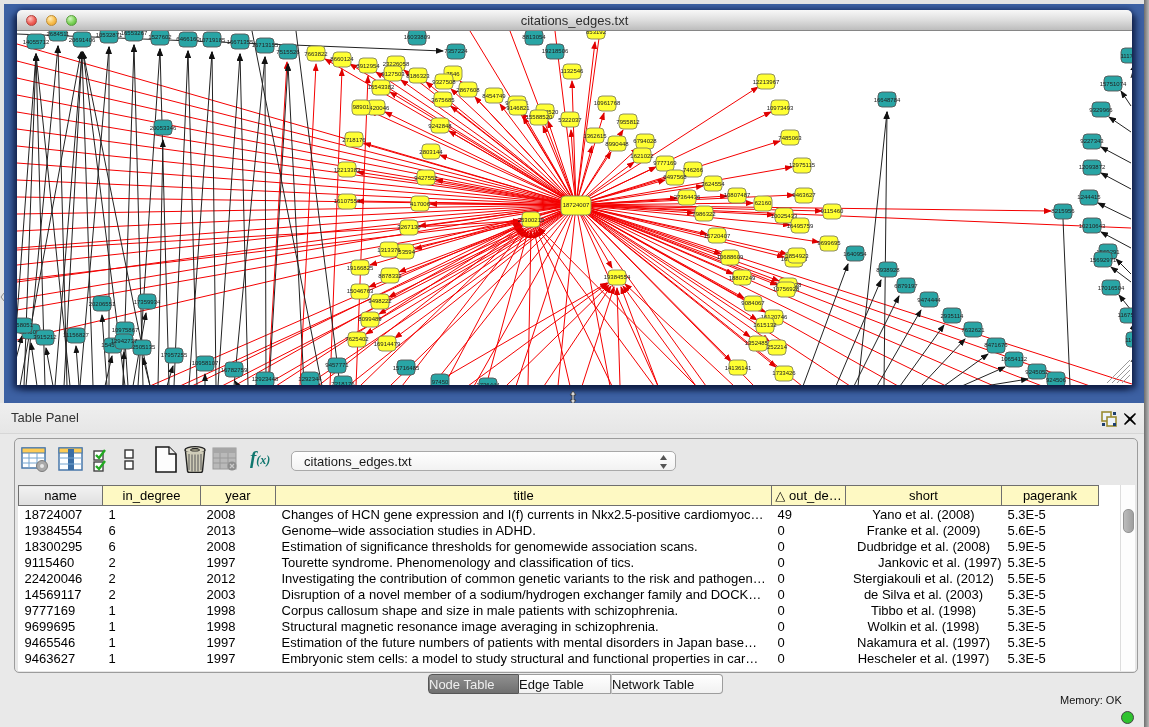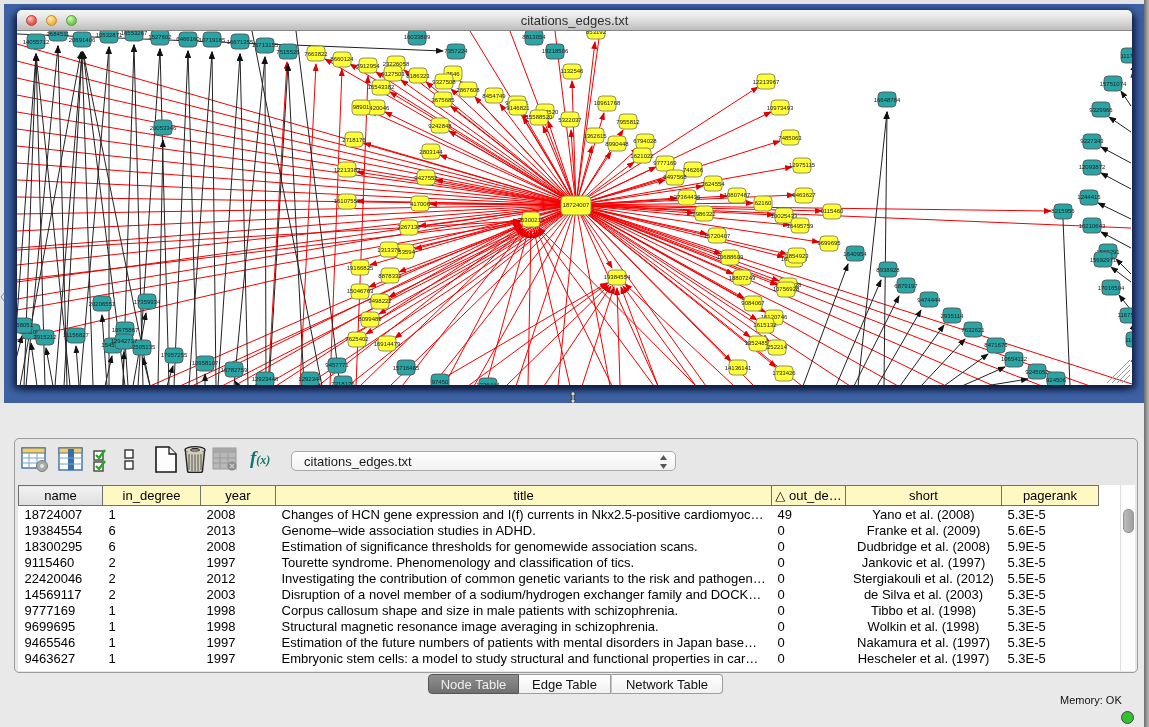--- a/index.html
+++ b/index.html
@@ -29,21 +29,21 @@
 #combo{left:276px;top:12px;width:385px;height:20px;background:linear-gradient(#ffffff,#f2f2f2);border:1px solid #a9a9a9;border-radius:5px;box-sizing:border-box}
 #combotext{left:12px;top:2px;font-size:13px;color:#1a1a1a}
 
 #tablewrap{left:3px;top:46px;width:1117px;height:186px;background:#fff}
 table{border-collapse:collapse;table-layout:fixed;font-size:13px;color:#000}
 th{font-weight:normal;border:1px solid #6f6f6f;height:19px;padding:0;overflow:hidden;white-space:nowrap}
 td{height:16px;padding:0 0 0 6px;overflow:hidden;white-space:nowrap;text-overflow:ellipsis}
 .hgray{background:linear-gradient(#f2f2f2,#dfdfdf)}
 .hblue{background:#fef9c3}
 
-.seg{top:271px;height:20px;font-size:13px;line-height:20px;text-align:center;box-sizing:border-box}
+.seg{top:271px;height:20px;font-size:13px;line-height:20px;box-sizing:border-box}
 #seg1{left:428px;width:91px;background:linear-gradient(#909090,#6f6f6f);color:#efefef;border:1px solid #565656;border-radius:4px 0 0 4px}
 #seg2{left:519px;width:92px;background:linear-gradient(#ffffff,#f1f1f1);color:#111;border:1px solid #9d9d9d;border-left:none}
 #seg3{left:611px;width:112px;background:linear-gradient(#ffffff,#f1f1f1);color:#111;border:1px solid #9d9d9d;border-left:1px solid #c4c4c4;border-radius:0 4px 4px 0}
 #mem{left:1060px;top:291px;font-size:11px;color:#111}
 #memdot{left:1121px;top:308px;width:11px;height:11px;border-radius:50%;background:#2fc32f;border:1px solid #444}
 
 #vsb{left:1105px;top:46px;width:14px;height:186px;background:#fdfdfd;border-left:1px solid #ddd}
 #vsbthumb{left:2px;top:24px;width:9px;height:22px;border-radius:5px;background:linear-gradient(90deg,#bdbdbd,#9f9f9f);border:1px solid #949494}
 </style></head>
 <body>
@@ -848,20 +848,33 @@
 <line x1="1112" y1="383" x2="1130" y2="365"></line>
 <line x1="1117" y1="383" x2="1130" y2="370"></line>
 <line x1="1122" y1="383" x2="1130" y2="375"></line>
 </g>
 </svg></div>
 </div>
 <svg class="abs" style="left:566px;top:391px" width="14" height="13" viewBox="0 0 14 13">
  <path d="M7,0 L10,4 L8,4 L8,9 L10,9 L7,13 L4,9 L6,9 L6,4 L4,4 z" fill="#d8d8d8" stroke="#333" stroke-width="0.8"></path>
  </svg>
 <div class="abs" id="panel">
+  <div class="abs" id="paneltop">
+    <div class="abs" id="paneltitle">Table Panel</div>
+    <svg class="abs" style="left:1101px;top:8px" width="16" height="16" viewBox="0 0 16 16">
+      <rect x="1" y="1" width="9" height="9" fill="#eef4fb" stroke="#9a8c33" stroke-width="1.6"></rect>
+      <rect x="6" y="6" width="9" height="9" fill="#eef4fb" stroke="#9a8c33" stroke-width="1.6"></rect>
+      <rect x="12" y="1" width="3" height="3" fill="#1d3f6e"></rect>
+        <rect x="1" y="12" width="3" height="3" fill="#1d3f6e"></rect>
+      <rect x="12" y="12" width="3" height="3" fill="#1d3f6e"></rect>
+    </svg>
+    <svg class="abs" style="left:1123px;top:9px" width="14" height="14" viewBox="0 0 14 14">
+      <path d="M1.5,1 L7,5.5 L12,1 L13,2 L8.5,7 L13,12 L12,13 L7,8.5 L2,13 L1,12 L5.5,7 L1,2 z" fill="#000"></path>
+    </svg>
+  </div>
   <div class="abs" id="frame">
 
 <svg class="abs" style="left:6px;top:8px" width="28" height="26" viewBox="0 0 28 26">
  <rect x="1" y="1" width="23" height="20" fill="#fff" stroke="#4978ab" stroke-width="1.5"></rect>
  <rect x="1" y="1" width="23" height="5" fill="#ffcc55" stroke="#4978ab"></rect>
  <path d="M1 11 h23 M1 16 h23 M8 6 v15 M16 6 v15" stroke="#74a4cf" fill="none"></path>
  <circle cx="21" cy="19" r="5.5" fill="#a9a9a9" stroke="#7c7c7c"></circle>
  <circle cx="21" cy="19" r="2" fill="#e7e7e7"></circle>
 </svg>
 <svg class="abs" style="left:43px;top:8px" width="26" height="26" viewBox="0 0 26 26">
@@ -953,21 +966,21 @@
               <td>0</td>
               <td style="text-align:center;padding:0">Dudbridge et al. (2008)</td>
               <td>5.9E-5</td>
             </tr>
 <tr>
               <td>9115460</td>
               <td>2</td>
               <td>1997</td>
               <td>Tourette syndrome. Phenomenology and classification of tics.</td>
               <td>0</td>
-              <td style="text-align:center;padding:0">Jankovic et al. (1997)</td>
+              <td style="text-align:right;padding:0">Jankovic et al. (1997)</td>
               <td>5.3E-5</td>
             </tr>
 <tr>
               <td>22420046</td>
               <td>2</td>
               <td>2012</td>
               <td>Investigating the contribution of common genetic variants to the risk and pathogen…</td>
               <td>0</td>
               <td style="text-align:center;padding:0">Stergiakouli et al. (2012)</td>
               <td>5.5E-5</td>

